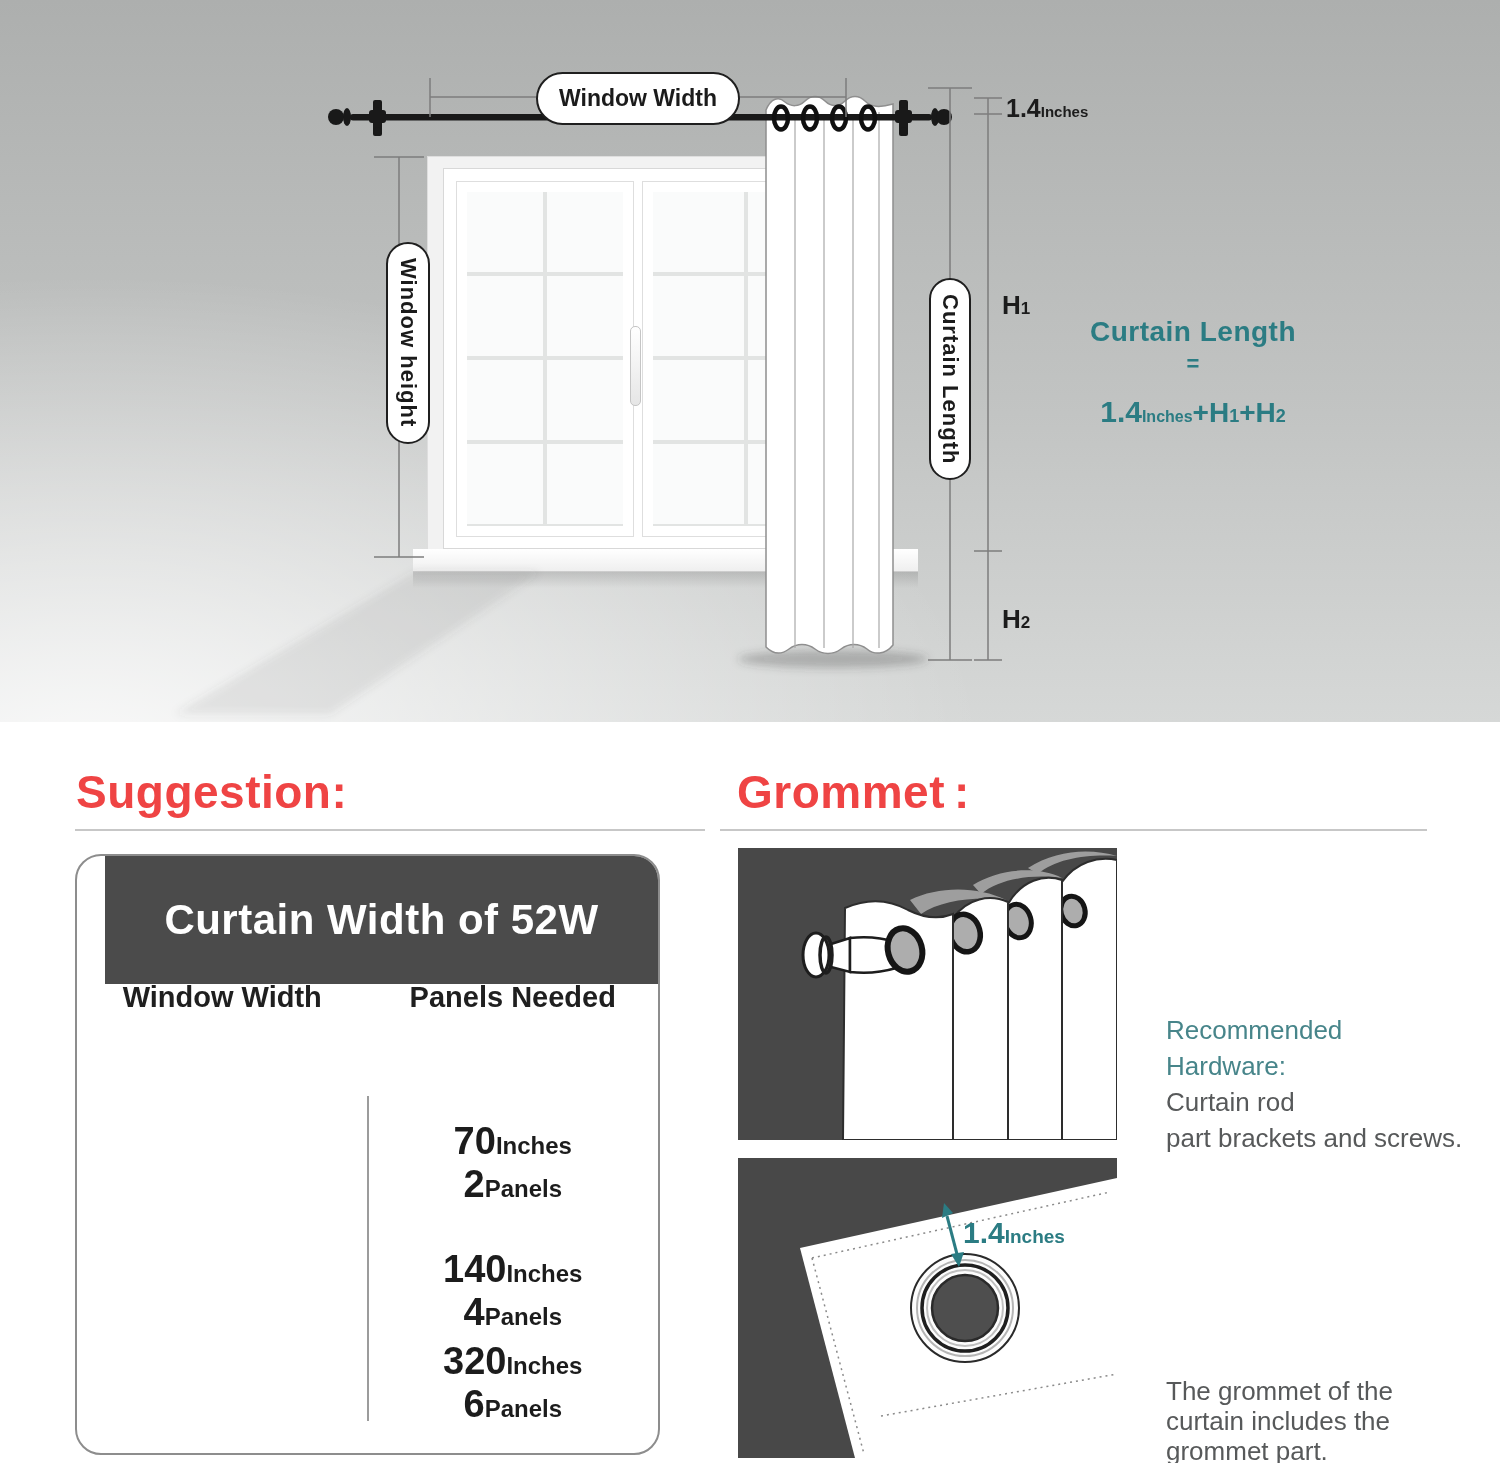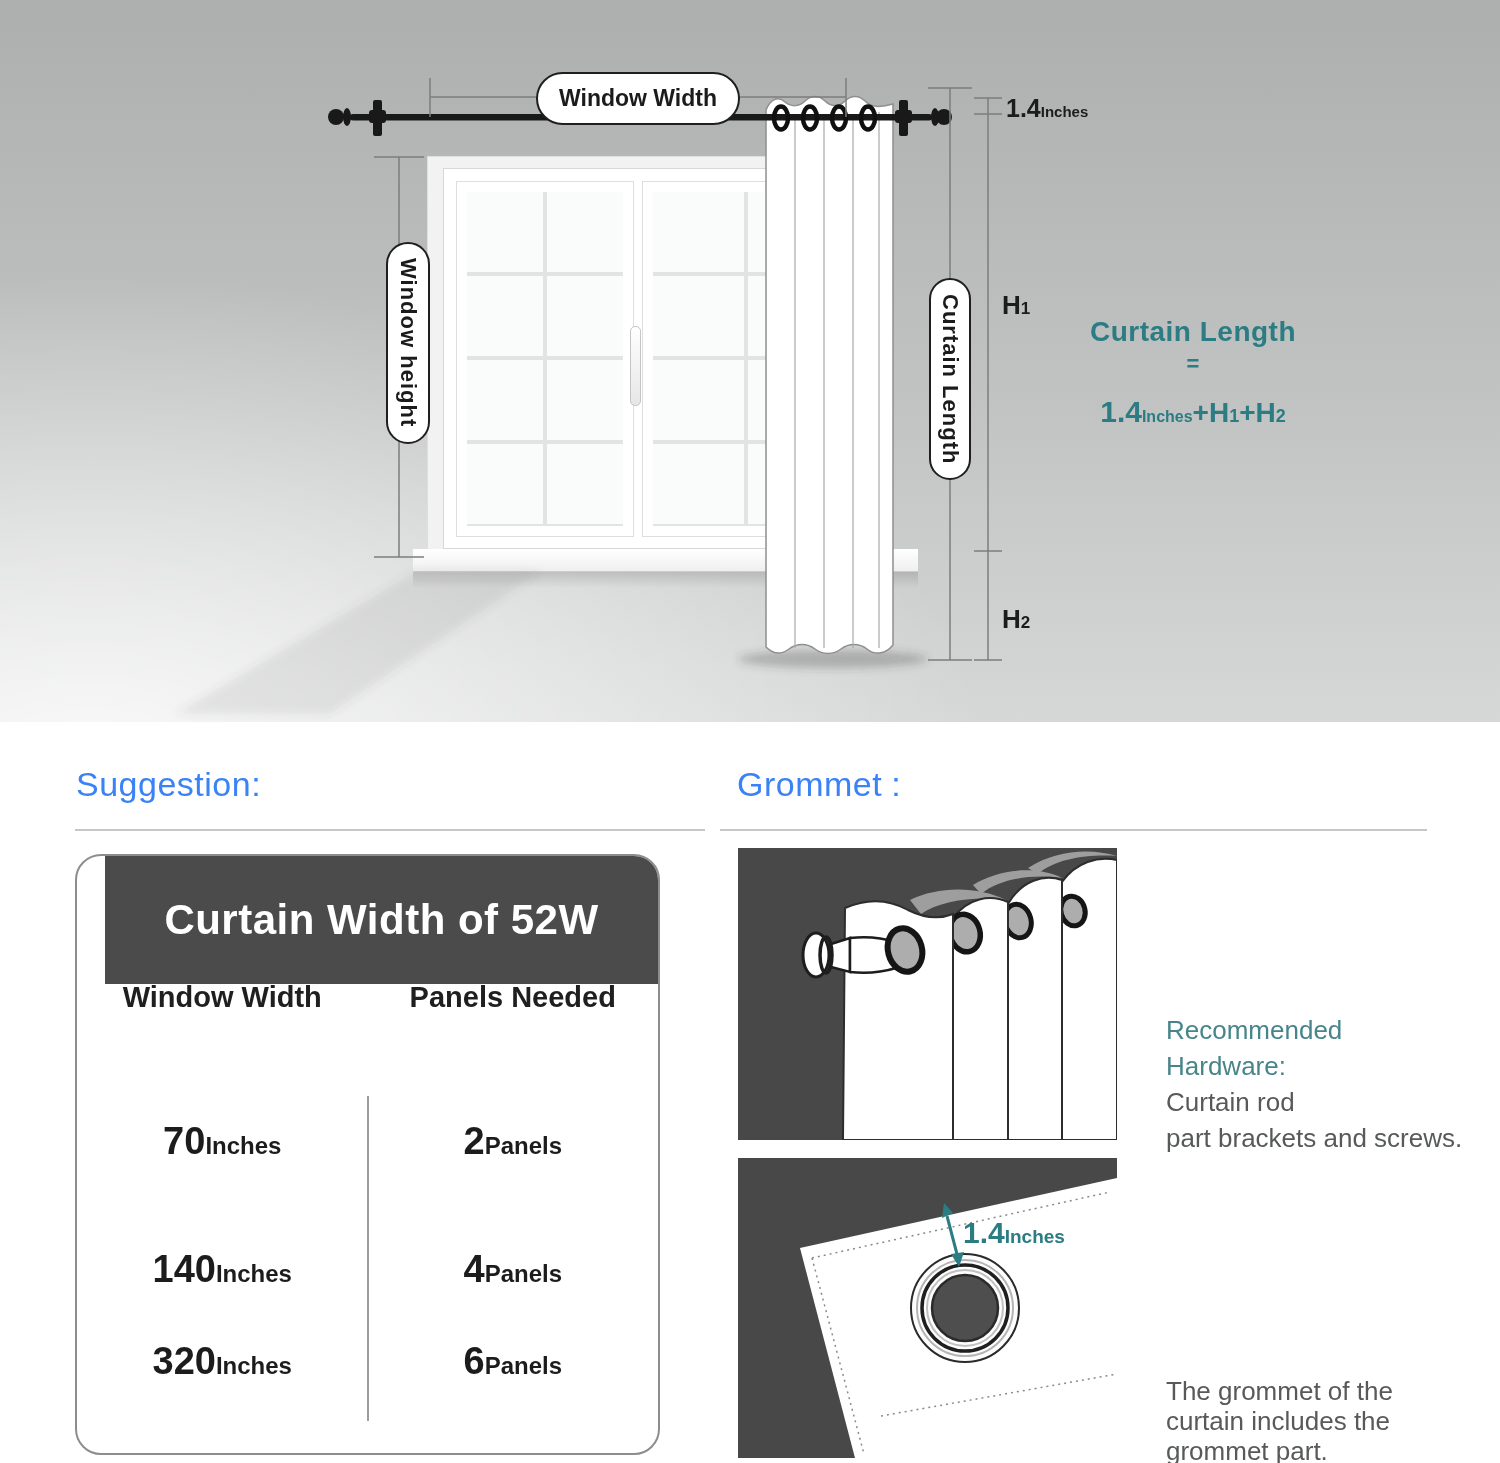--- a/index.html
+++ b/index.html
@@ -64,36 +64,36 @@
   .formula { position:absolute; z-index:3; left:1063px; top:316px; width:260px;
              text-align:center; color:#2b7c83; font-weight:700; }
   .formula .f1 { font-size:28px; letter-spacing:.5px; }
   .formula .f2 { font-size:22px; margin-top:3px; }
   .formula .f3 { font-size:28px; margin-top:18px; white-space:nowrap; }
   .formula .fval  { font-size:30px; }
   .formula .funit { font-size:16px; }
   .formula .fsub  { font-size:18px; }
 
   
-  .sec-heading { position:absolute; font-size:34px; font-weight:400; color:#3b82f6; letter-spacing:.5px; }
+  .sec-heading { position:absolute; font-size:46px; font-weight:700; color:#ef4444; letter-spacing:.5px; }
   .h-suggestion { left:76px;  top:765px; }
   .h-grommet    { left:737px; top:765px; }
   .h-grommet .colon { margin-left:9px; }
   .rule { position:absolute; height:2px; background:#c7c7c7; }
   .rule-left  { left:75px;  top:829px; width:630px; }
   .rule-right { left:720px; top:829px; width:707px; }
 
   .card { position:absolute; left:75px; top:854px; width:585px; height:601px;
           border:2px solid #8d8d8d; border-radius:26px; overflow:hidden; background:#fff; }
   .card-header { height:128px; background:#4b4b4b; display:flex; align-items:center; justify-content:center;margin-left:28px; }
   .card-title  { color:#fff; font-size:42px; font-weight:700; letter-spacing:.5px; }
   .col-headers { position:absolute; left:0; right:0; top:125px; display:flex; }
   .col-headers div { width:50%; text-align:center; font-size:29px; font-weight:700; color:#1f1f1f; }
   .col-divider { position:absolute; left:290px; top:240px; width:2px; height:325px; background:#9c9c9c; }
-  .t-row { position:absolute; left:0; right:0; height:52px; display:flex; align-items:flex-start; }
+  .t-row { position:absolute; left:0; right:0; height:52px; display:flex; align-items:flex-end;flex-direction:column; }
   .t-row .cell { width:50%; text-align:center; color:#1c1c1c; }
   .t-row .num  { font-size:38px; font-weight:700; }
   .t-row .unit { font-size:24px; font-weight:700; }
   .row-1 { top:264px; } .row-2 { top:374px;margin-top:18px; } .row-3 { top:484px; }
 
   .gbox { position:absolute; display:block; }
   .box1 { left:738px; top:848px;  width:379px; height:292px; }
   .box2 { left:738px; top:1158px; width:379px; height:300px; }
 
   .note { position:absolute; font-size:26px; line-height:36px; font-weight:400; white-space:nowrap;margin-left:26px; }

